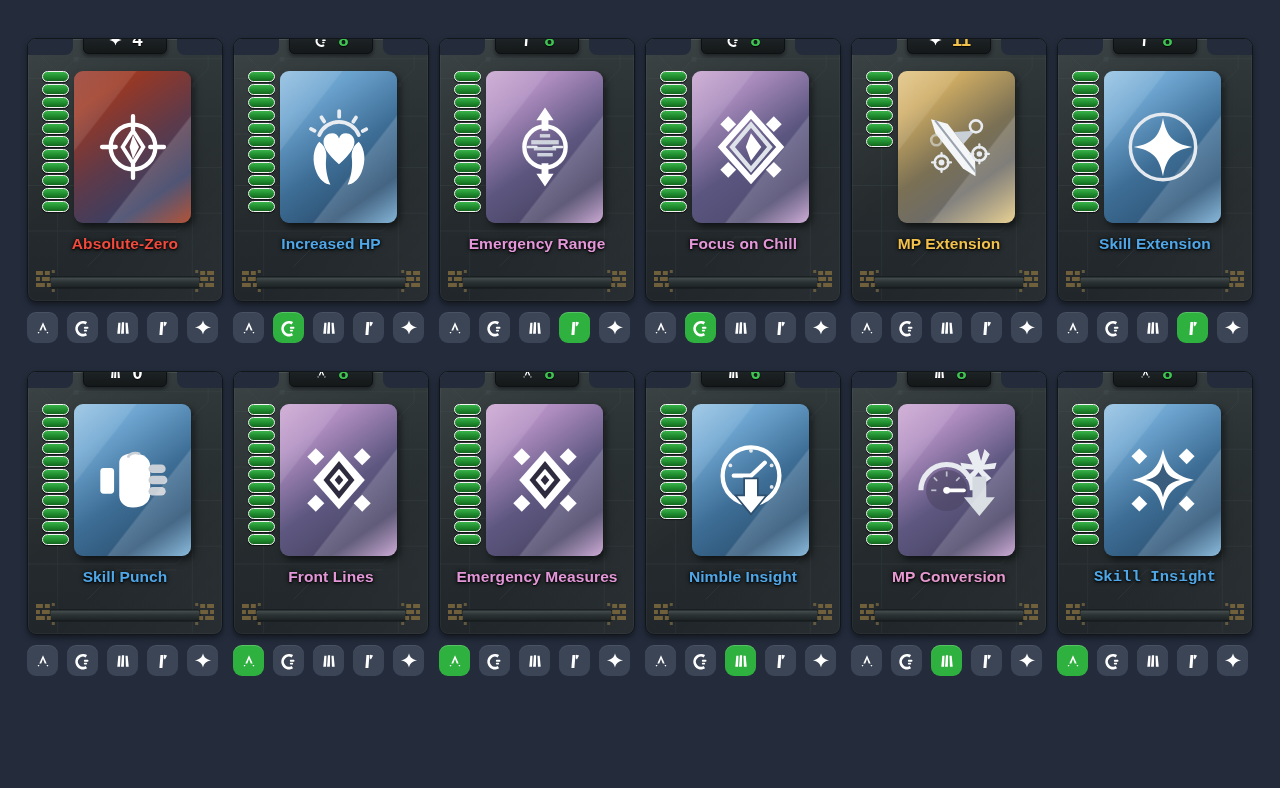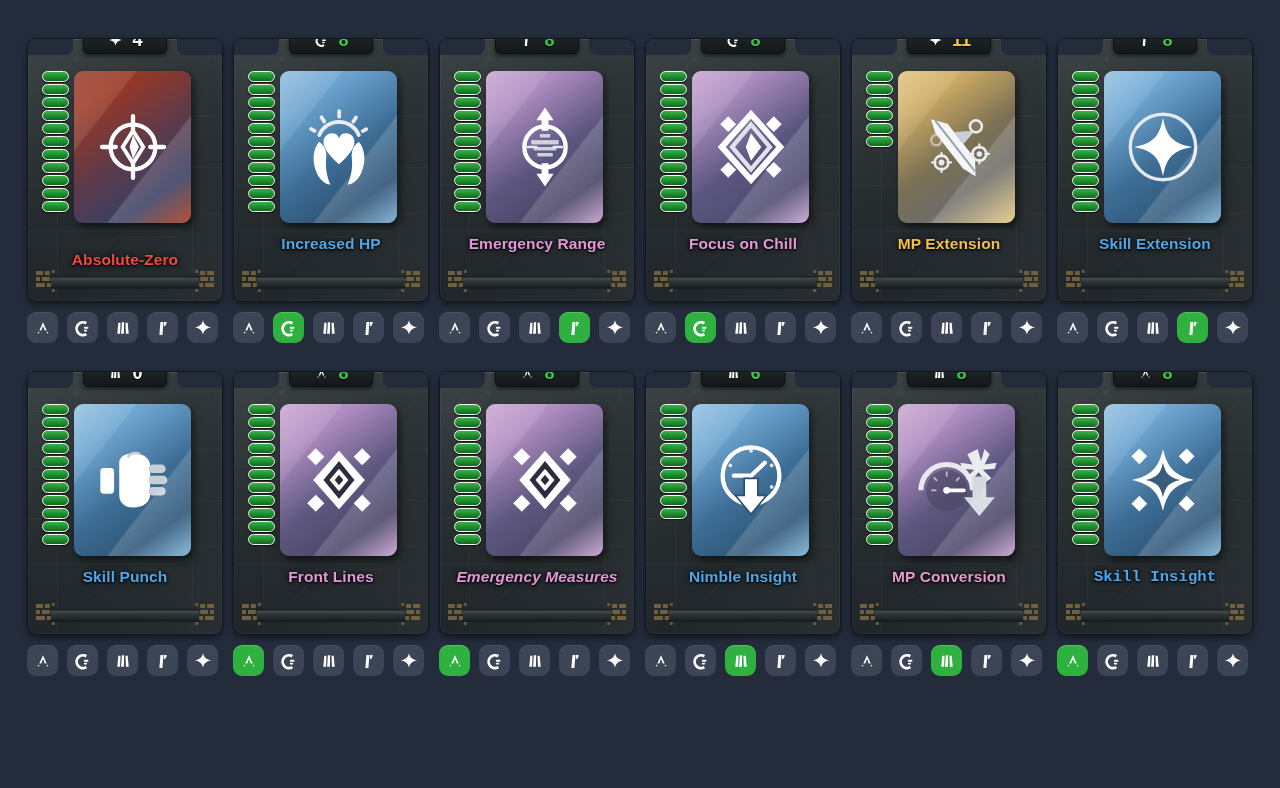--- a/index.html
+++ b/index.html
@@ -203,21 +203,21 @@
             <line x1="50" y1="14" x2="50" y2="30"></line>
             <line x1="50" y1="70" x2="50" y2="86"></line>
             <line x1="14" y1="50" x2="30" y2="50"></line>
             <line x1="70" y1="50" x2="86" y2="50"></line>
           </g>
           <path d="M50 31 L62 50 L50 69 L38 50 Z" fill="none" stroke="#ffffff" stroke-width="4.5"></path>
           <path d="M50 36 L57 50 L50 64 L46 50 Z" fill="#ffffff"></path>
             </svg>
             <div class="sheen"></div>
           </div>
-          <div class="cname" style="color: rgb(242, 74, 60); margin-top: 16px;">Absolute-Zero</div>
+          <div class="cname" style="color: rgb(242, 74, 60);">Absolute-Zero</div>
           <div class="techbar"><svg viewBox="0 0 184 26" preserveAspectRatio="none" width="100%" height="100%">
     <defs>
       <linearGradient id="tb" x1="0" y1="0" x2="0" y2="1">
         <stop offset="0" stop-color="#4a5253"></stop>
         <stop offset="45%" stop-color="#2c3334"></stop>
         <stop offset="100%" stop-color="#1b2123"></stop>
       </linearGradient>
     </defs>
     <rect x="16" y="9" width="152" height="11" rx="2" fill="url(#tb)" stroke="#131819"></rect>
     <g fill="#7d6a3e" opacity=".85">
@@ -1212,21 +1212,21 @@
           <path d="M50 44 L55 50 L50 56 L45 50 Z" fill="#2f2b3e"></path>
           <g fill="#ffffff">
             <rect x="16" y="16" width="14" height="14" transform="rotate(45 23 23)"></rect>
             <rect x="70" y="16" width="14" height="14" transform="rotate(45 77 23)"></rect>
             <rect x="16" y="70" width="14" height="14" transform="rotate(45 23 77)"></rect>
             <rect x="70" y="70" width="14" height="14" transform="rotate(45 77 77)"></rect>
           </g>
             </svg>
             <div class="sheen"></div>
           </div>
-          <div class="cname" style="color: rgb(227, 150, 216); font-style: italic;">Emergency Measures</div>
+          <div class="cname" style="color: rgb(227, 150, 216);">Emergency Measures</div>
           <div class="techbar"><svg viewBox="0 0 184 26" preserveAspectRatio="none" width="100%" height="100%">
     <defs>
       <linearGradient id="tb" x1="0" y1="0" x2="0" y2="1">
         <stop offset="0" stop-color="#4a5253"></stop>
         <stop offset="45%" stop-color="#2c3334"></stop>
         <stop offset="100%" stop-color="#1b2123"></stop>
       </linearGradient>
     </defs>
     <rect x="16" y="9" width="152" height="11" rx="2" fill="url(#tb)" stroke="#131819"></rect>
     <g fill="#7d6a3e" opacity=".85">

